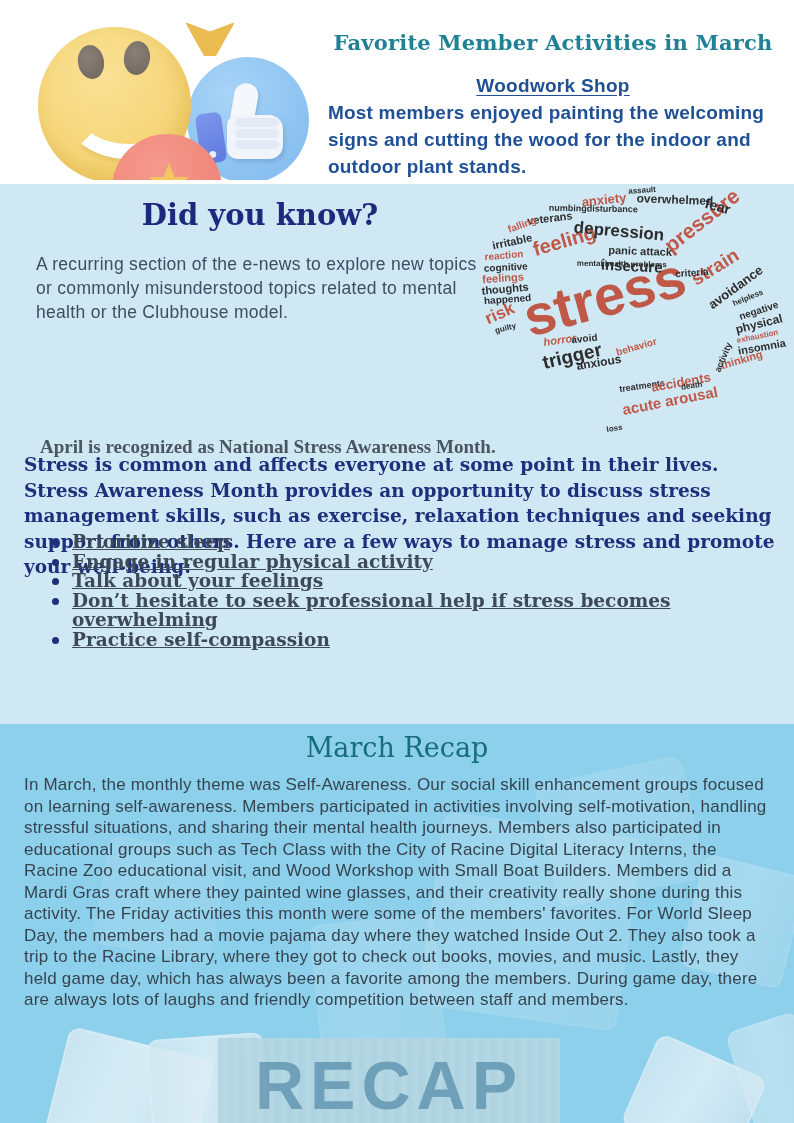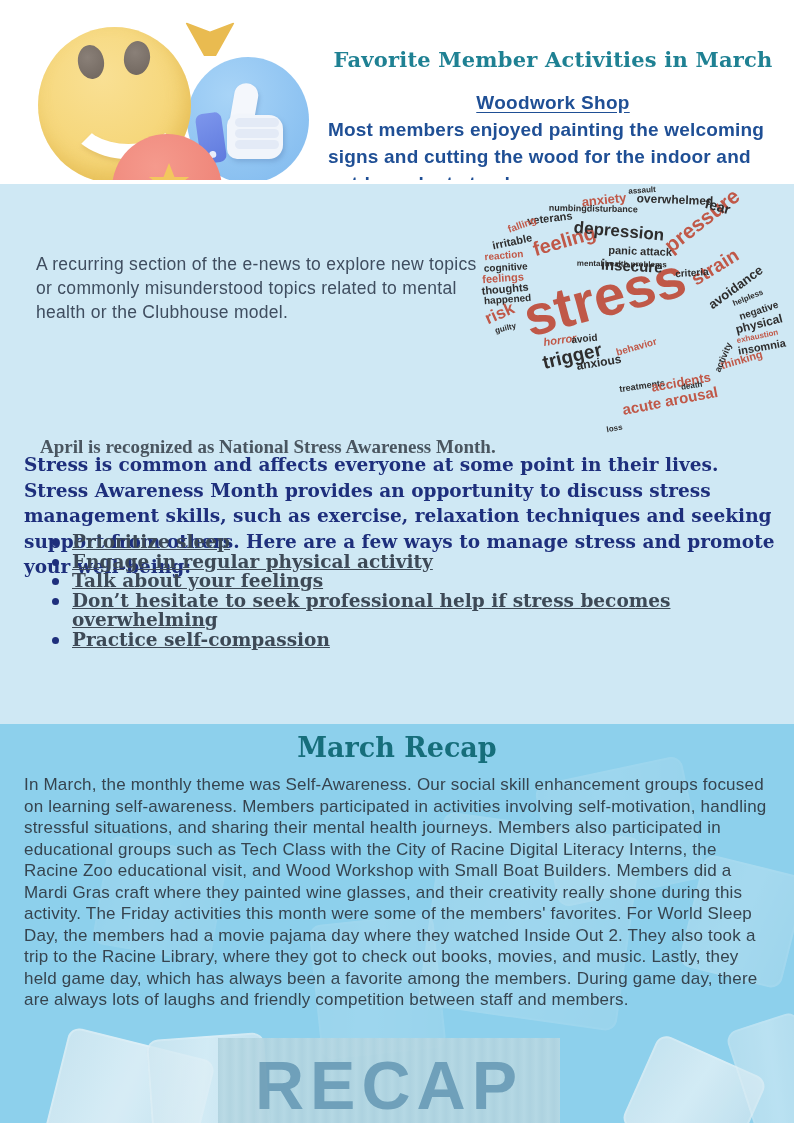--- a/index.html
+++ b/index.html
@@ -29,21 +29,21 @@
     background:#f4f7fc;transform:rotate(10deg);box-shadow:2px 3px 4px rgba(90,130,180,.35);}
   .thumb-fist{position:absolute;left:227px;top:115px;width:56px;height:44px;border-radius:10px 14px 14px 10px;
     background:#f1f5fb;box-shadow:2px 3px 4px rgba(90,130,180,.35);}
   .thumb-fist i{position:absolute;right:4px;width:44px;height:9px;border-radius:6px;background:#e3eaf6;display:block;}
   .thumb-fist i:nth-child(1){top:3px;} .thumb-fist i:nth-child(2){top:14px;} .thumb-fist i:nth-child(3){top:25px;}
   .circle-red{position:absolute;left:112px;top:134px;width:110px;height:110px;border-radius:50%;
     background:radial-gradient(circle at 40% 30%,#f59a8d,#ec7c70);}
   .star{position:absolute;left:148px;top:163px;width:42px;height:40px;background:#f3c75e;
     clip-path:polygon(50% 0,63% 35%,98% 35%,70% 57%,81% 94%,50% 72%,19% 94%,30% 57%,2% 35%,37% 35%);}
 
-  .header-text{position:absolute;left:328px;top:30px;width:450px;margin-top:17px;}
+  .header-text{position:absolute;left:328px;top:30px;width:450px;}
   .header-title{margin:0;font-family:"DejaVu Serif",serif;font-weight:700;font-size:21px;
     color:#1f8193;text-align:center;letter-spacing:.2px;}
   .woodwork{display:block;margin:20px auto 2px;font-size:19px;font-weight:700;color:#1f4f95;
     text-decoration:underline;text-underline-offset:3px;text-align:center;letter-spacing:.3px;}
   .header-body{margin:2px 0 0;font-size:19px;font-weight:700;color:#1f4f95;line-height:27px;letter-spacing:.2px;}
 
   
   .dyk{position:absolute;left:0;top:184px;width:794px;height:540px;background:#cfe8f4;}
   .dyk-heading{position:absolute;left:0;top:14px;width:520px;margin:0;text-align:center;
     font-family:"DejaVu Serif",serif;font-weight:700;font-size:29px;color:#1b2a7d;}
@@ -67,21 +67,21 @@
   .recap{position:absolute;left:0;top:724px;width:794px;height:399px;background:#8dd0ec;overflow:hidden;}
   .block{position:absolute;border-radius:12px;
     background:linear-gradient(100deg,#cfe7f1 0%,#dff0f7 45%,#c6e2ee 100%);
     box-shadow:inset 0 0 0 2px rgba(255,255,255,.25);}
   .recap-board{position:absolute;left:218px;top:314px;width:342px;height:110px;
     background:repeating-linear-gradient(90deg,#b0d3df 0px,#b9d9e4 6px,#b0d3df 12px);
     opacity:.92;display:flex;align-items:flex-start;justify-content:center;}
   .recap-board span{font-size:68px;font-weight:800;letter-spacing:6px;color:#6d9db6;margin-top:8px;
     font-family:"Liberation Sans",sans-serif;}
   .recap-heading{position:absolute;left:0;top:8px;width:794px;margin:0;text-align:center;
-    font-family:"DejaVu Serif",serif;font-weight:700;font-size:27px;color:#166e7b;}
+    font-family:"DejaVu Serif",serif;font-weight:400;font-size:27px;color:#166e7b;}
   .recap-body{position:absolute;left:24px;top:50px;width:750px;margin:0;font-size:17px;
     color:#36444f;line-height:21.5px;letter-spacing:.2px;z-index:5;}
 </style>
 </head>
 <body>
 
 <div class="page">
 
   <header class="header">
     <div class="emoji-art">
@@ -103,20 +103,21 @@
       <div class="star"></div>
     </div>
     <div class="header-text">
       <h1 class="header-title">Favorite Member Activities in March</h1>
       <span class="woodwork"> Woodwork Shop </span>
       <p class="header-body">Most members enjoyed painting the welcoming signs and cutting the wood for the indoor and outdoor plant stands.</p>
     </div>
   </header>
 
   <section class="dyk">
+    <h2 class="dyk-heading">Did you know?</h2>
     <p class="dyk-intro">A recurring section of the e-news to explore new topics or commonly misunderstood topics related to mental health or the Clubhouse model.</p>
     <div class="cloud" id="wordcloud">
         <span class="r" style="left: 40px; top: 82px; font-size: 56px; transform: rotate(-13deg);">stress</span>
         <span class="r" style="left: 178px; top: 26px; font-size: 21px; transform: rotate(-36deg);">pressure</span>
         <span class="r" style="left: 52px; top: 42px; font-size: 20px; transform: rotate(-14deg);">feeling</span>
         <span class="k" style="left: 94px; top: 36px; font-size: 17px; transform: rotate(7deg);">depression</span>
         <span class="r" style="left: 208px; top: 74px; font-size: 19px; transform: rotate(-30deg);">strain</span>
         <span class="k" style="left: 120px; top: 72px; font-size: 15px; transform: rotate(5deg);">insecure</span>
         <span class="r" style="left: 103px; top: 6px; font-size: 13px; transform: rotate(-4deg);">anxiety</span>
         <span class="k" style="left: 158px; top: 9px; font-size: 12px; transform: rotate(4deg);">overwhelmed</span>

